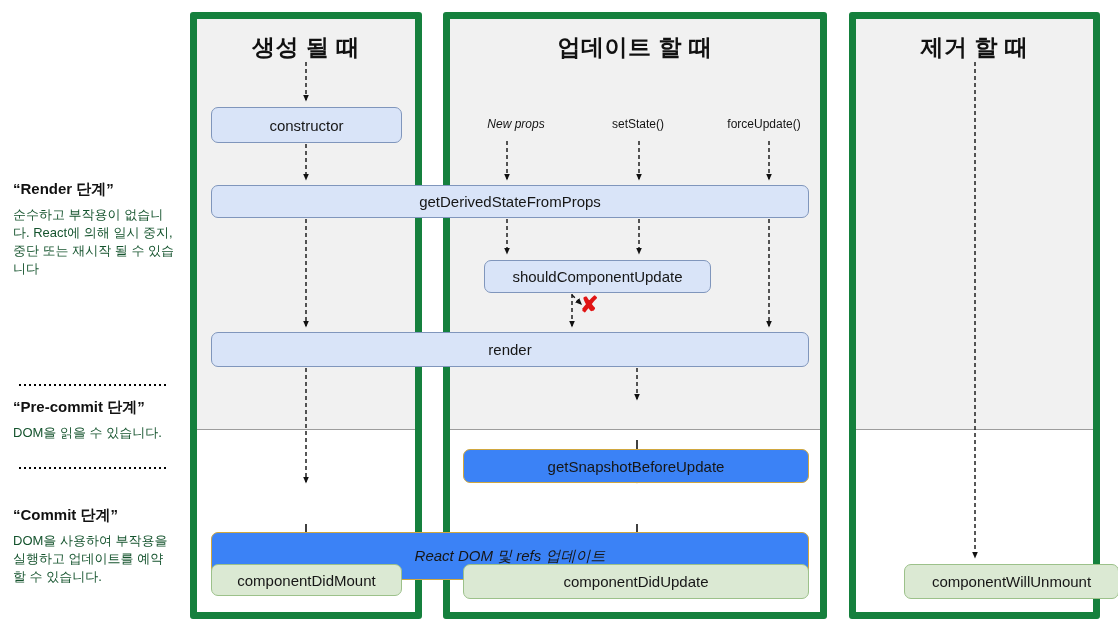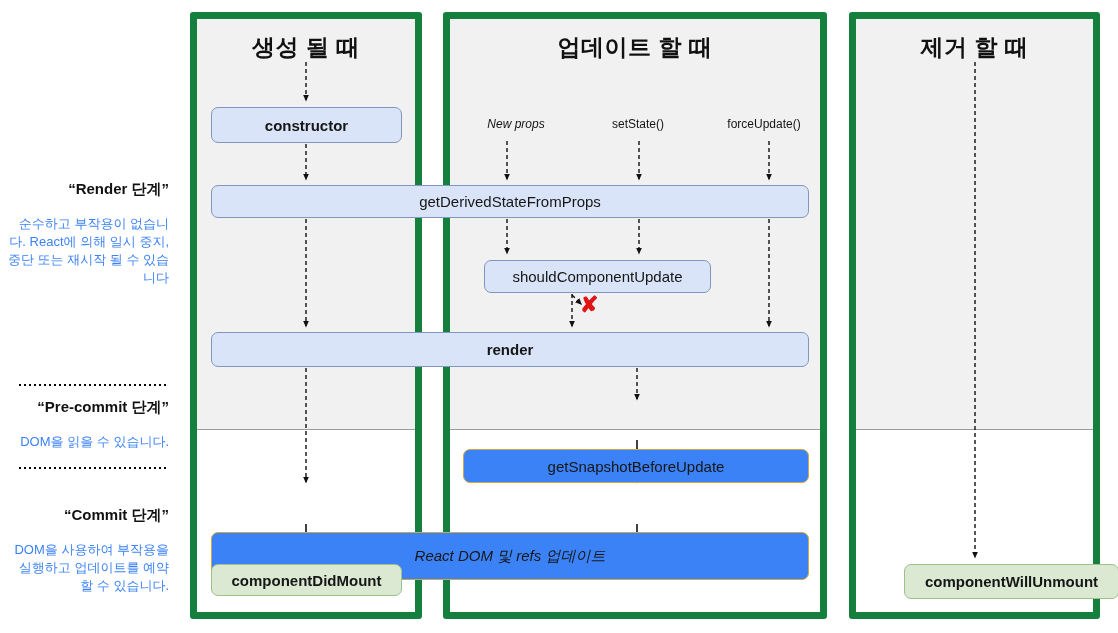--- a/index.html
+++ b/index.html
@@ -49,21 +49,21 @@
     align-items: center;
     justify-content: center;
     font-size: 15px;
     color: #161616;
     border-radius: 7px;
     z-index: 4;
   }
   .blue   { background: #d9e4f8; border: 1px solid #8096bc; }
   .yellow { background: #3b82f6; border: 1px solid #d0a73f; margin-top: 44px; }
   .green  { background: #dbe9d3; border: 1px solid #9cc18a; }
-  .bold   { font-weight: bold; }
+  .bold   { font-weight: normal; }
   .italic { font-style: italic; }
 
   .n-constructor { left: 211px; top: 107px; width: 191px; height: 36px; }
   .n-gdsfp       { left: 211px; top: 185px; width: 598px; height: 33px; }
   .n-scu         { left: 484px; top: 260px; width: 227px; height: 33px; }
   .n-render      { left: 211px; top: 332px; width: 598px; height: 35px; }
   .n-gsbu        { left: 463px; top: 405px; width: 346px; height: 34px; }
   .n-reactdom    { left: 211px; top: 488px; width: 598px; height: 48px; }
   .n-cdm         { left: 211px; top: 564px; width: 191px; height: 32px; }
   .n-cdu         { left: 463px; top: 564px; width: 346px; height: 35px; }
@@ -79,27 +79,27 @@
     color: #141414;
     z-index: 4;
   }
   .t-newprops    { left: 456px; font-style: italic; }
   .t-setstate    { left: 578px; }
   .t-forceupdate { left: 704px; }
 
   
   .phase {
     position: absolute;
-    left: 5px;
+    left: 13px;
     width: 164px;
-    text-align: right;
+    text-align: left;
     z-index: 4;
   }
   .phase-title { font-size: 15px; font-weight: bold; color: #111; }
-  .phase-desc  { margin-top: 16px; font-size: 13px; line-height: 18px; color: #3b82f6; }
+  .phase-desc  { margin-top: 7px; font-size: 13px; line-height: 18px; color: #14532d; }
   .p-render    { top: 180px; }
   .p-precommit { top: 398px; }
   .p-commit    { top: 506px; }
   .divider {
     position: absolute;
     left: 19px;
     width: 150px;
     height: 2px;
     background: repeating-linear-gradient(90deg, #000 0 2px, transparent 2px 5px);
     z-index: 4;
@@ -192,17 +192,18 @@
   <div class="trigger t-setstate">setState()</div>
   <div class="trigger t-forceupdate">forceUpdate()</div>
 
   <div class="node blue bold n-constructor">constructor</div>
   <div class="node blue n-gdsfp">getDerivedStateFromProps</div>
   <div class="node blue n-scu">shouldComponentUpdate</div>
   <div class="node blue bold n-render">render</div>
   <div class="node yellow n-gsbu">getSnapshotBeforeUpdate</div>
   <div class="node yellow italic n-reactdom">React DOM 및 refs 업데이트</div>
   <div class="node green bold n-cdm">componentDidMount</div>
+  <div class="node green bold n-cdu">componentDidUpdate</div>
   <div class="node green bold n-cwu">componentWillUnmount</div>
 
   <div class="x-mark">✘</div>
 
 </div>
 
 </body></html>

